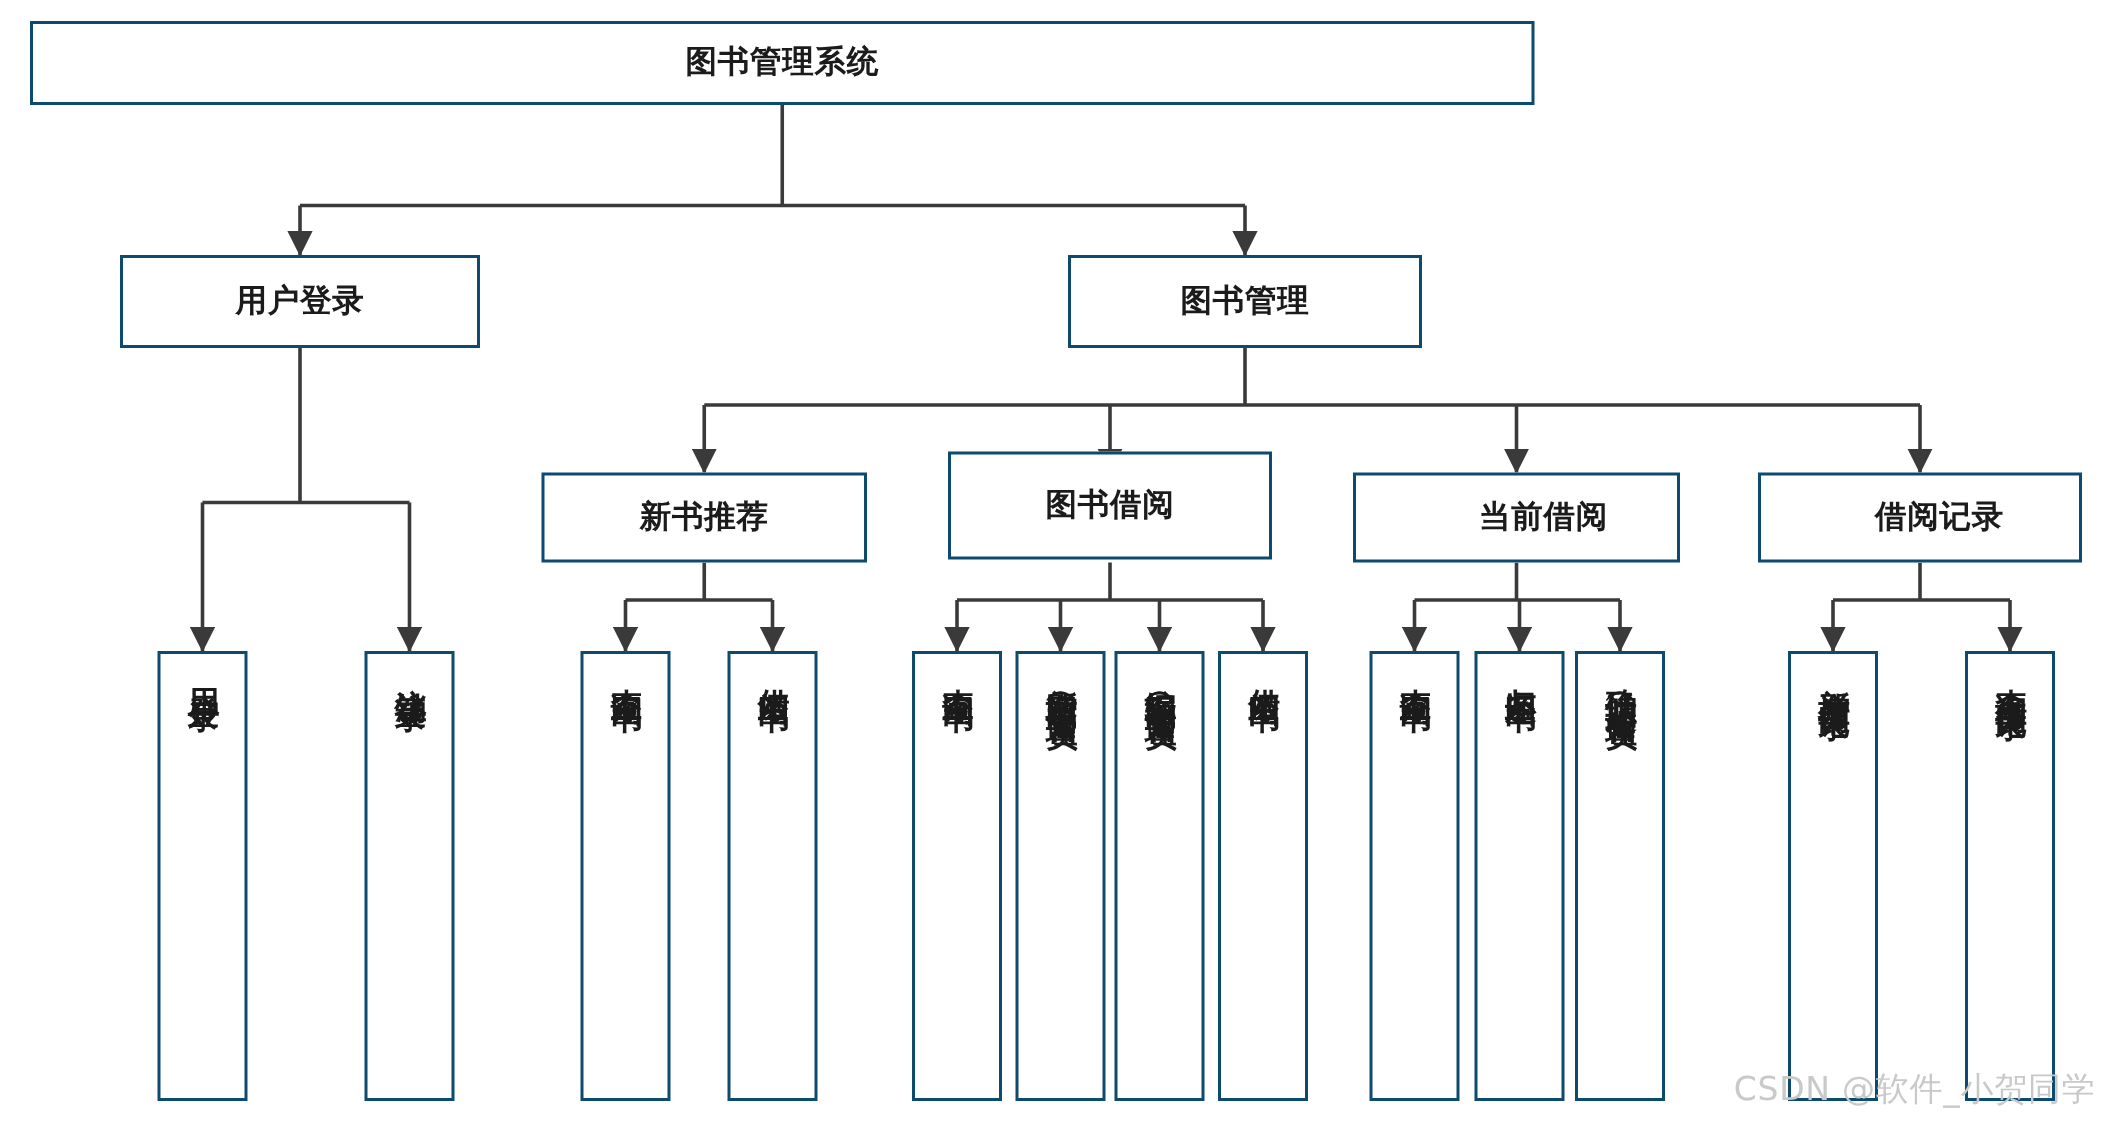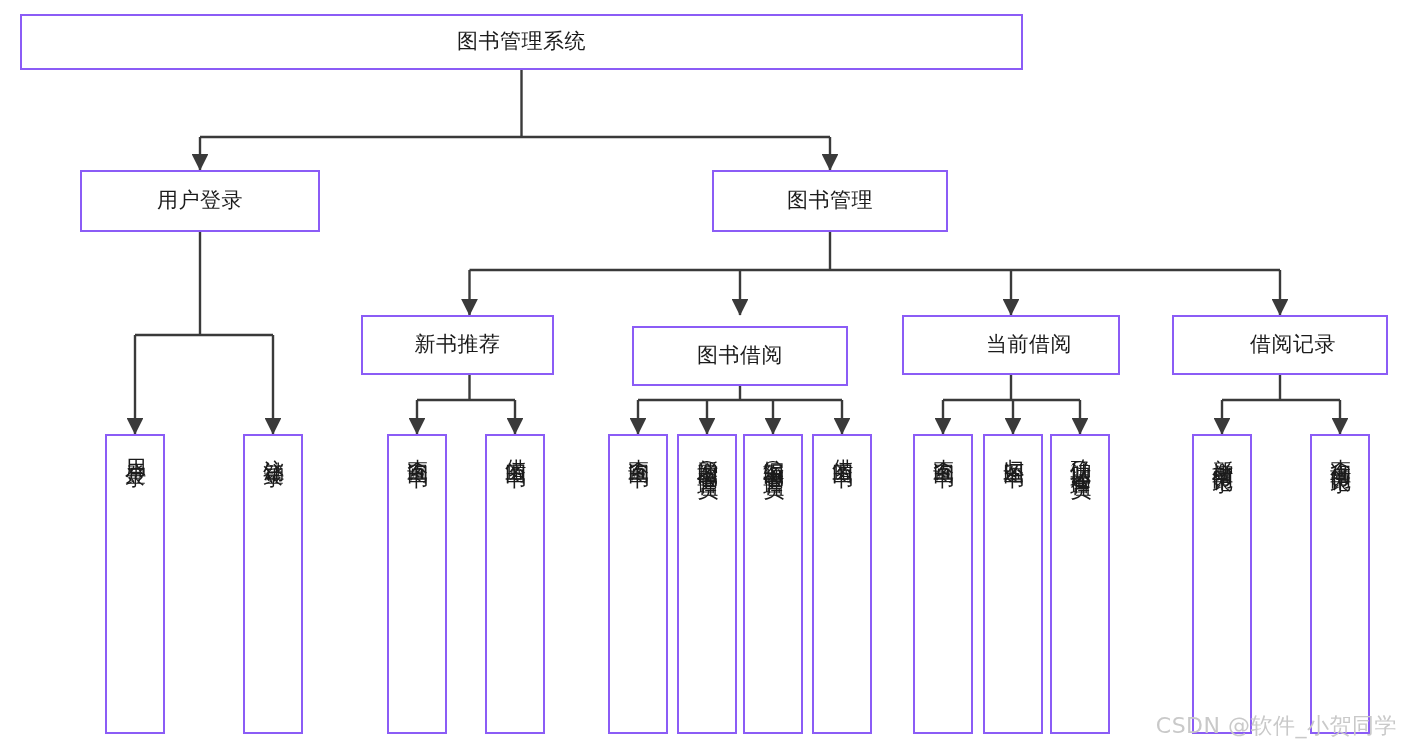--- a/index.html
+++ b/index.html
@@ -20,26 +20,27 @@
   #edges {
     position: absolute;
     left: 0;
     top: 0;
     width: 1405px;
     height: 747px;
   }
   .node {
     position: absolute;
     box-sizing: border-box;
-    border: 2px solid #8b5cf6;
+    border: 2px solid #0c4a6e;
     background: #ffffff;
     display: flex;
     align-items: center;
     justify-content: center;
     color: #1b1b1b;
+    font-weight: bold;
   }
   .node .label {
     display: block;
     text-align: center;
     letter-spacing: 0.5px;
   }
   .node.horizontal .label {
     font-size: 21px;
     line-height: 1.1;
     white-space: nowrap;
@@ -118,24 +119,24 @@
   <div id="node-layer">
       <div class="node horizontal" style="left: 20px; top: 14px; width: 1003px; height: 56px;">
         <span class="label">图书管理系统</span>
       </div>
       <div class="node horizontal" style="left: 80px; top: 170px; width: 240px; height: 62px;">
         <span class="label">用户登录</span>
       </div>
       <div class="node horizontal" style="left: 712px; top: 170px; width: 236px; height: 62px; align-items: center;">
         <span class="label">图书管理</span>
       </div>
-      <div class="node horizontal" style="left: 361px; top: 315px; width: 193px; height: 60px;">
+      <div class="node horizontal" style="left: 361px; top: 315px; width: 217px; height: 60px;">
         <span class="label">新书推荐</span>
       </div>
-      <div class="node horizontal" style="left: 632px; top: 326px; width: 216px; height: 60px;">
+      <div class="node horizontal" style="left: 632px; top: 301px; width: 216px; height: 72px;">
         <span class="label">图书借阅</span>
       </div>
       <div class="node horizontal" style="left: 902px; top: 315px; width: 218px; height: 60px; padding-left: 36px;">
         <span class="label">当前借阅</span>
       </div>
       <div class="node horizontal" style="left: 1172px; top: 315px; width: 216px; height: 60px; padding-left: 26px;">
         <span class="label">借阅记录</span>
       </div>
       <div class="node vertical" style="left: 105px; top: 434px; width: 60px; height: 300px;">
         <span class="label">用户登录</span>

